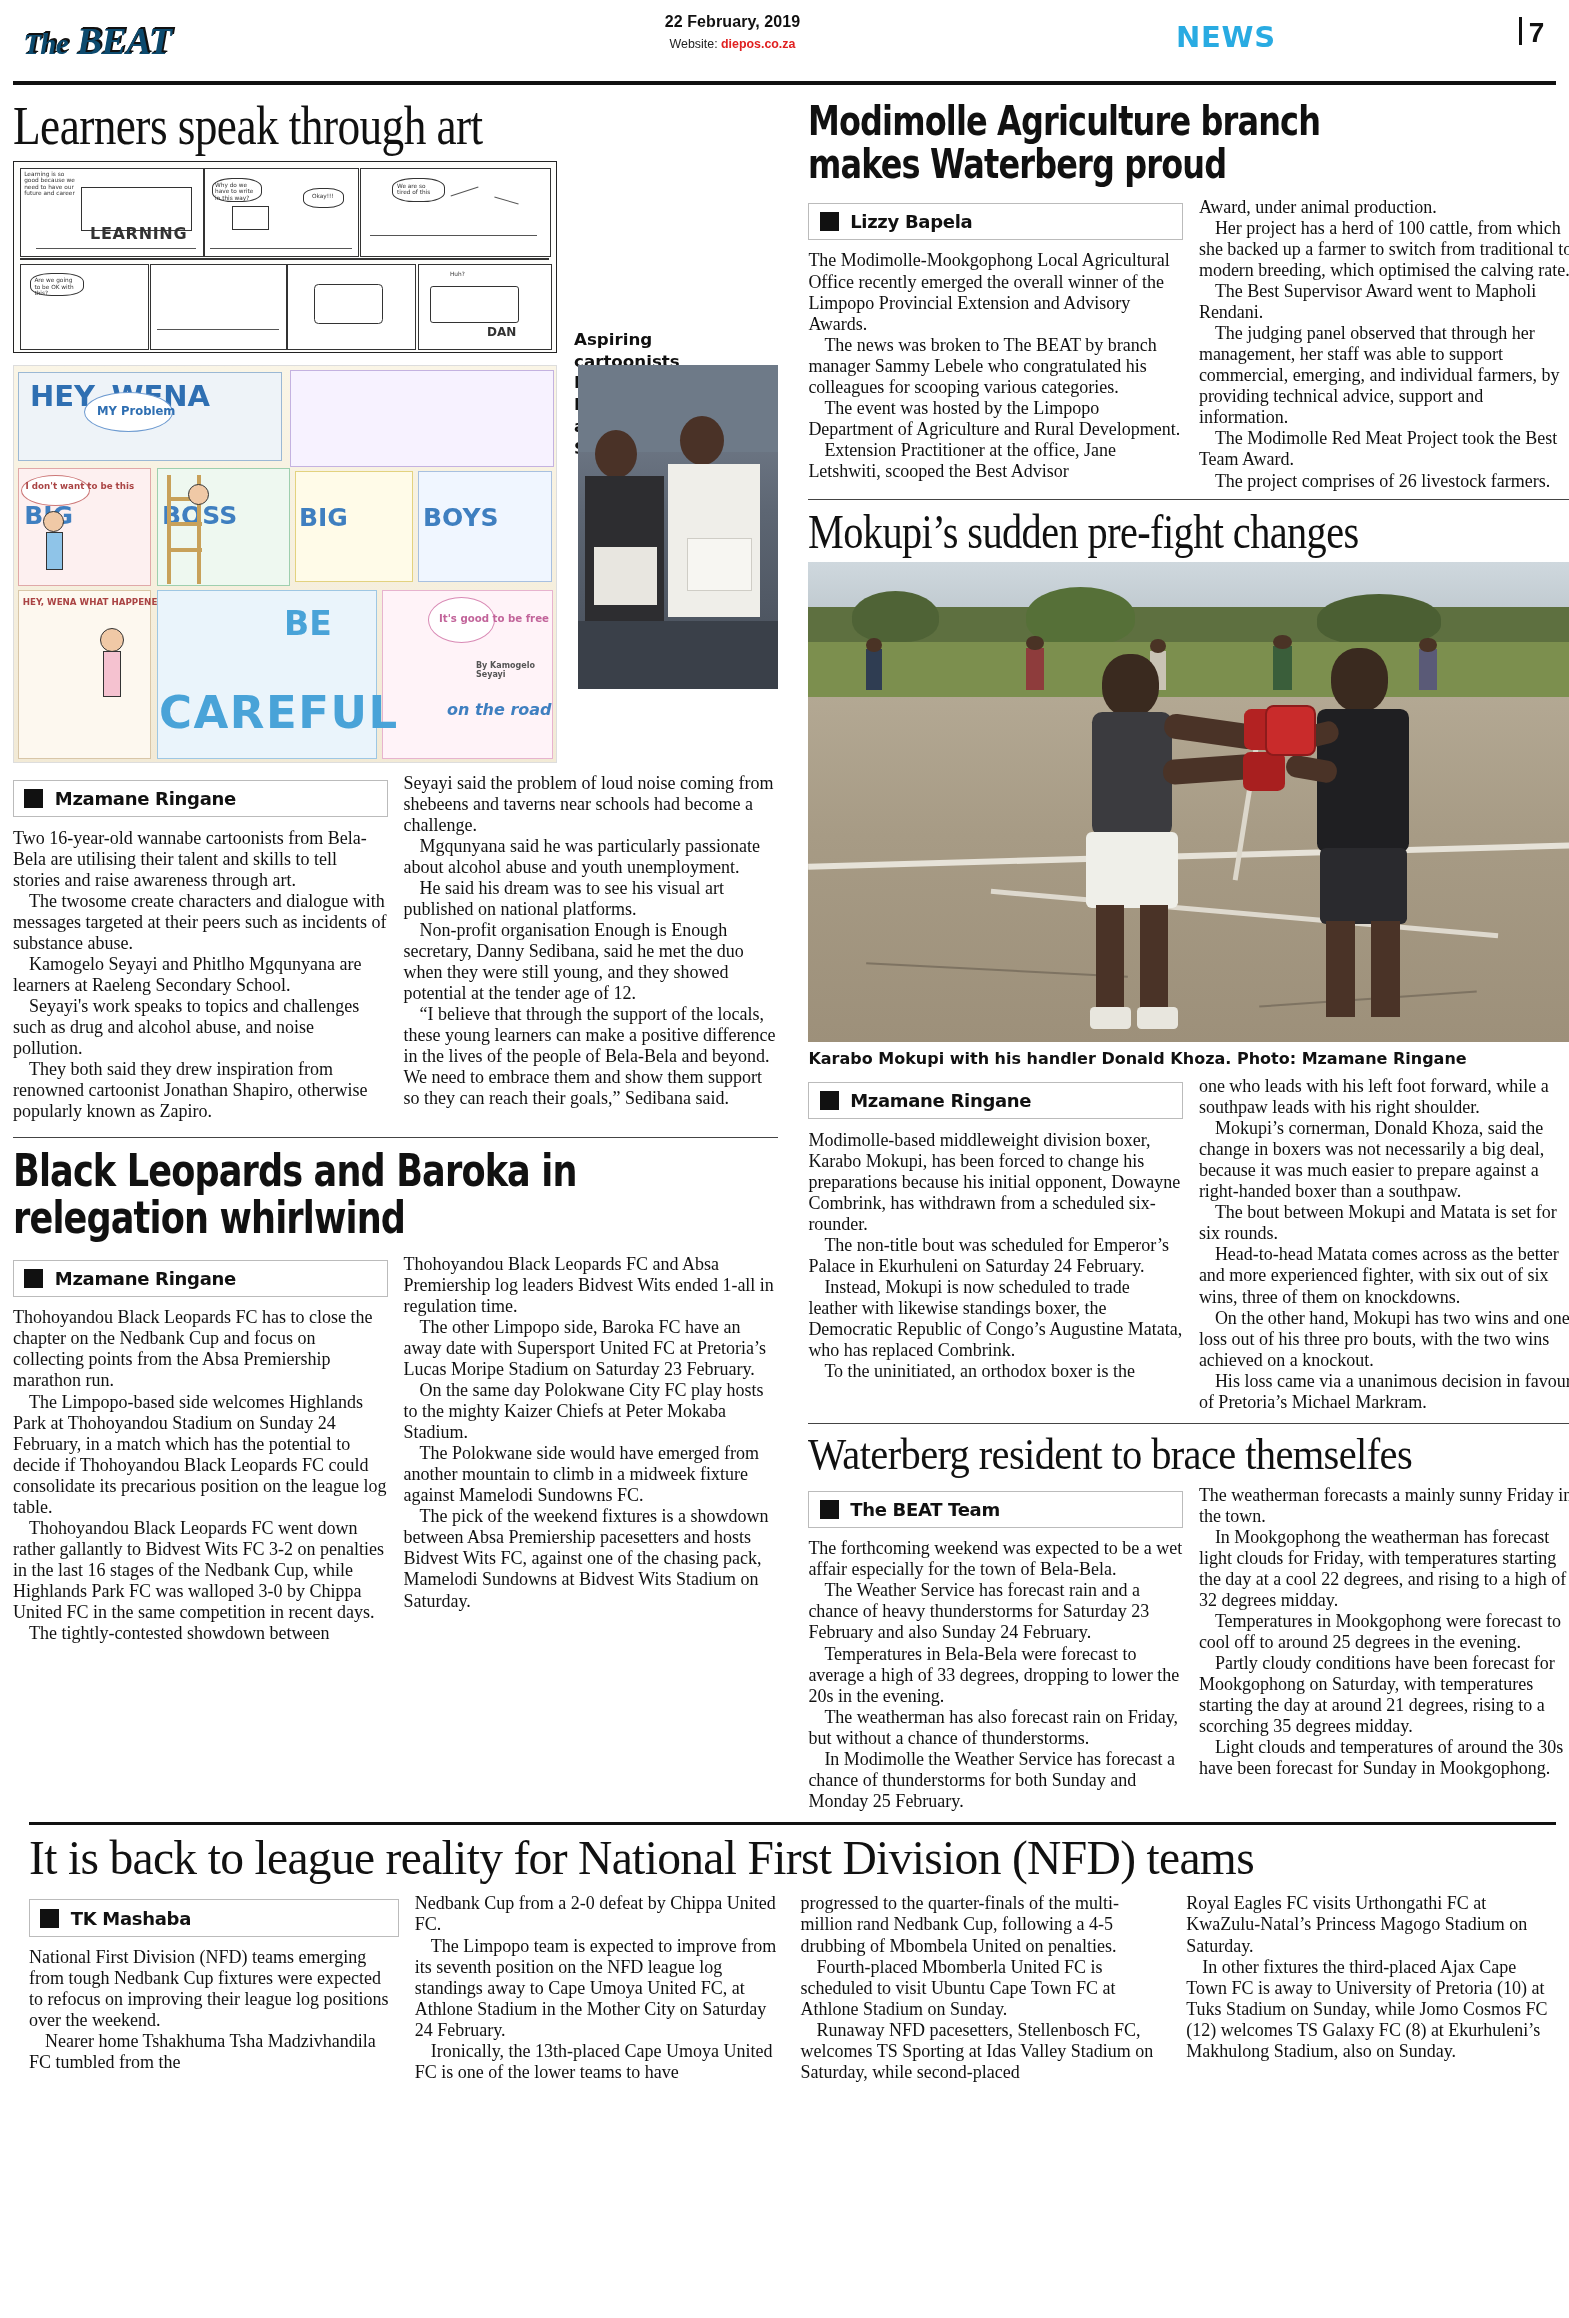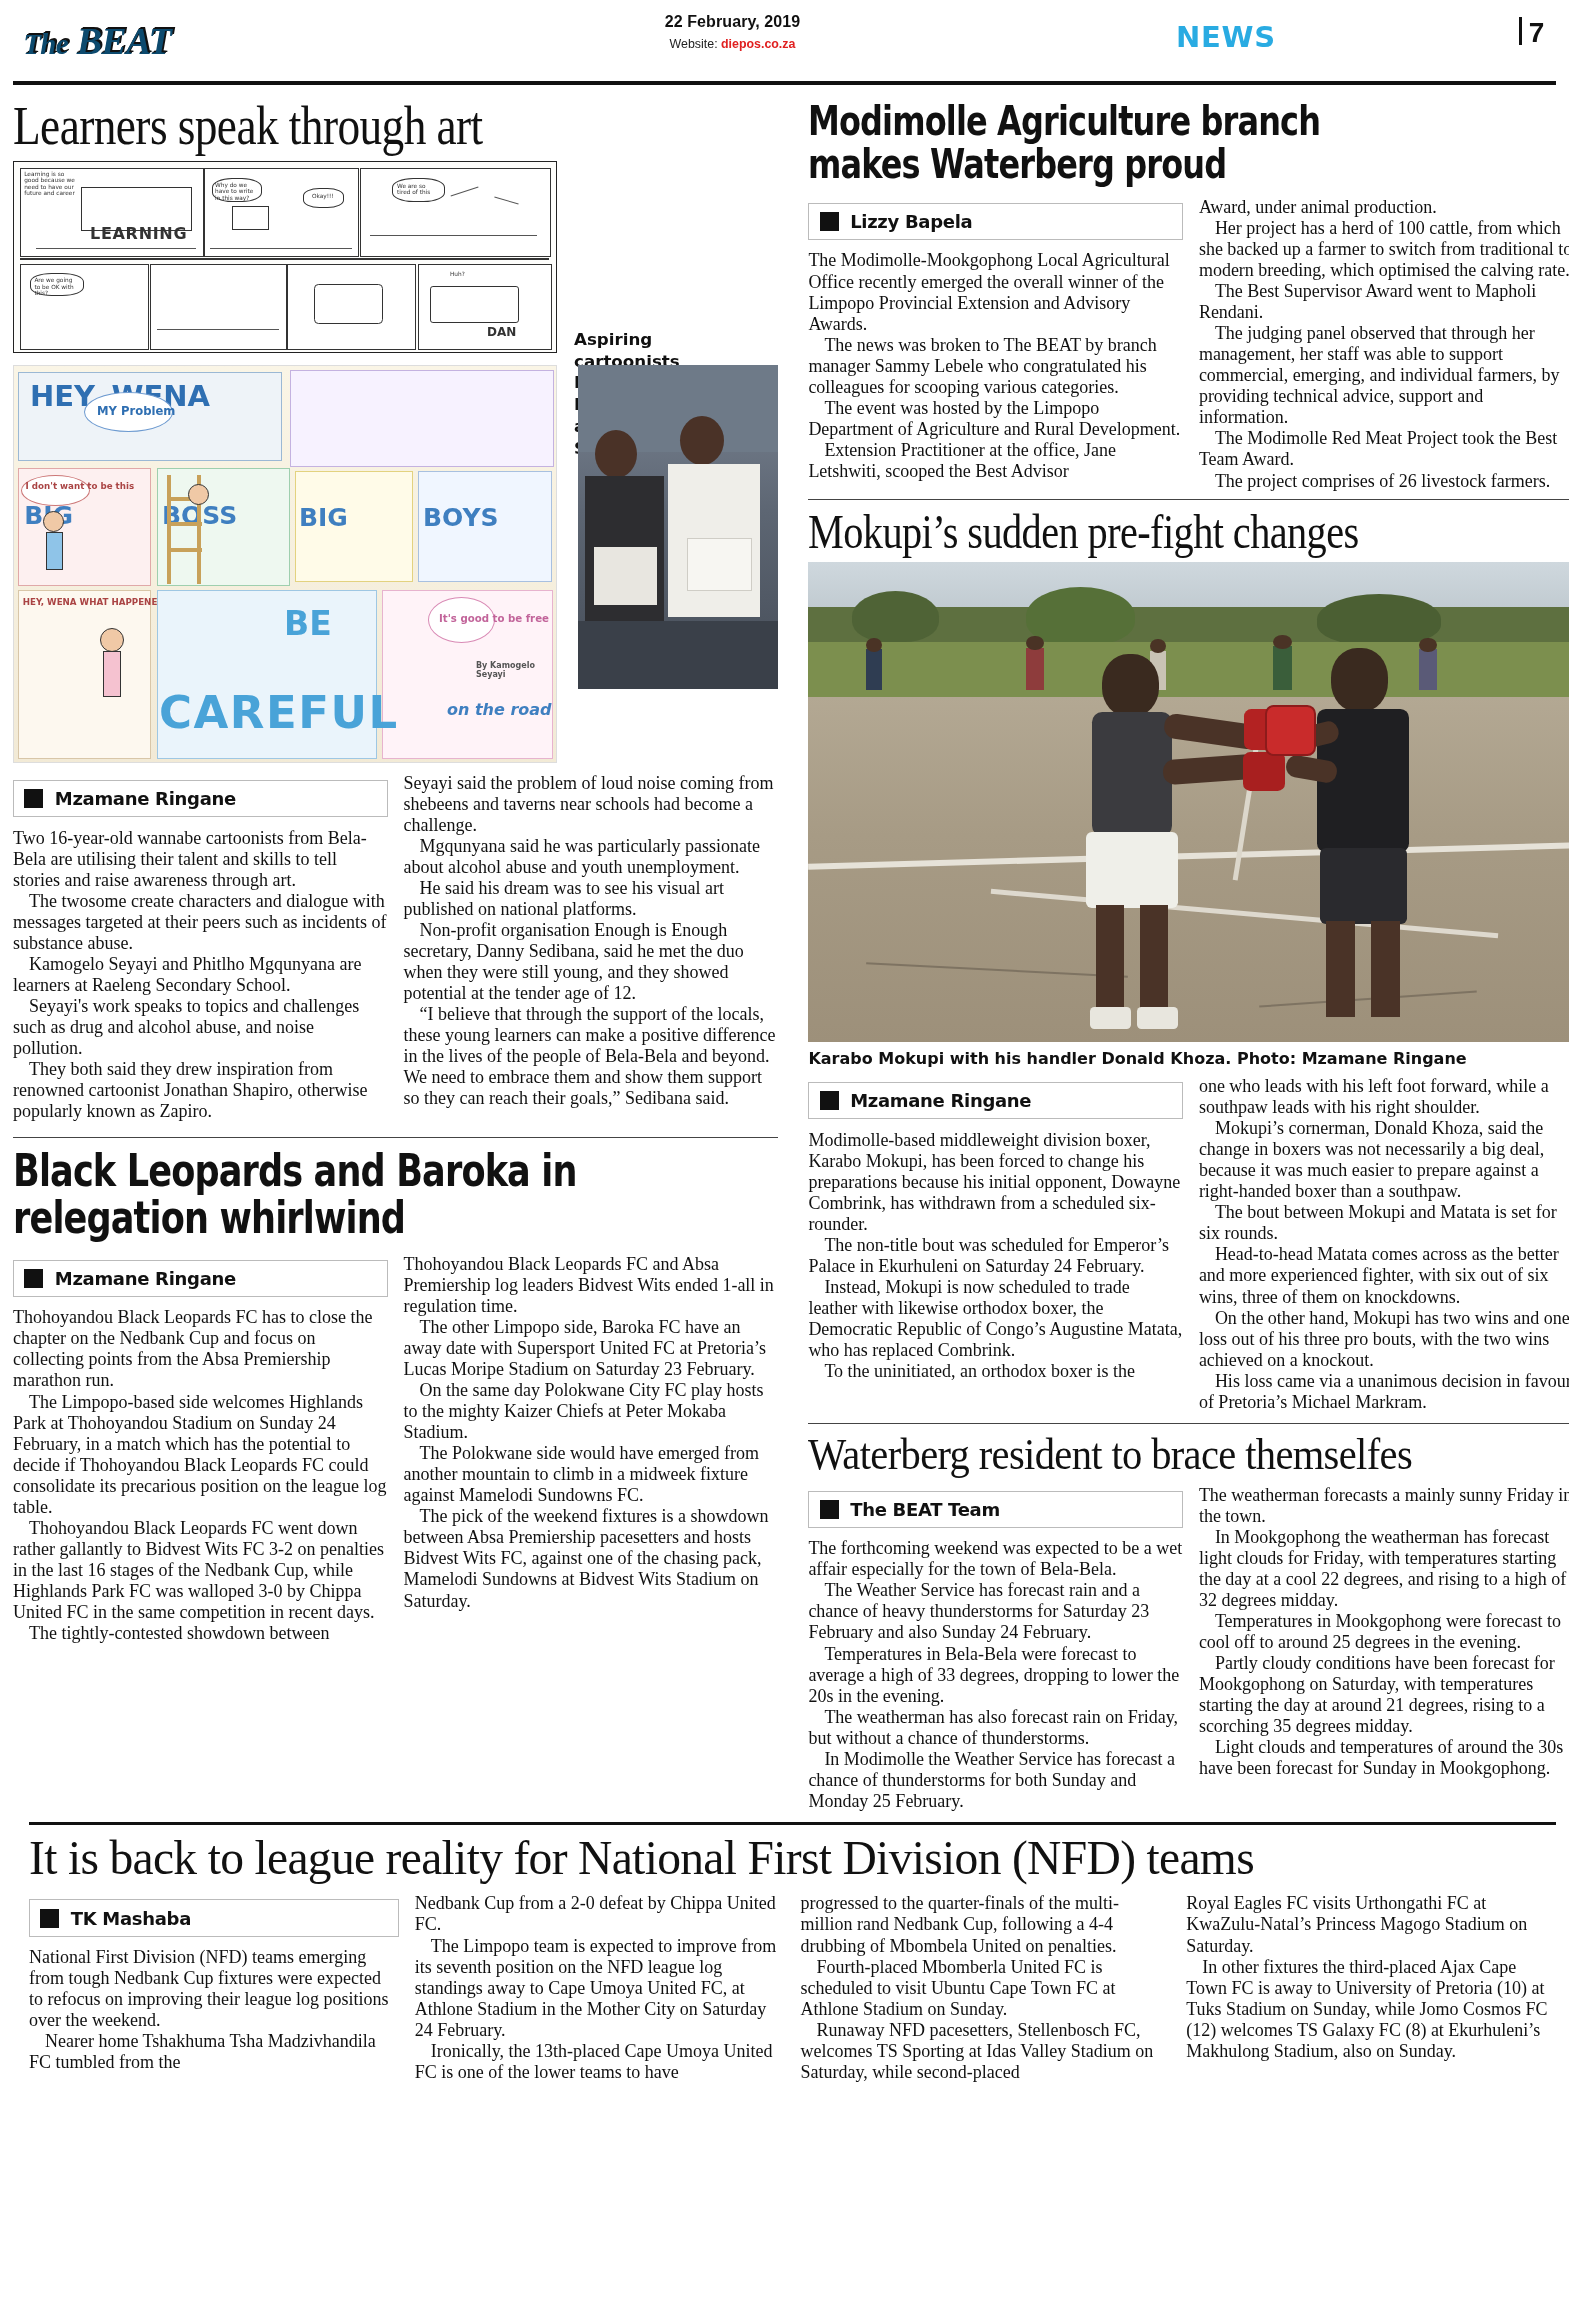--- a/index.html
+++ b/index.html
@@ -355,21 +355,21 @@
 
         <div class="cols2" style="margin-top:5.8px;">
           <div>
             <div class="byline">
               <span class="sq"></span>
               <span class="nm">Mzamane Ringane</span>
             </div>
             <div class="bt-wrap">
               <p class="bt first">Modimolle-based middleweight division boxer, Karabo Mokupi, has been forced to change his preparations because his initial opponent, Dowayne Combrink, has withdrawn from a scheduled six-rounder.</p>
               <p class="bt">The non-title bout was scheduled for Emperor’s Palace in Ekurhuleni on Saturday 24 February.</p>
-              <p class="bt">Instead, Mokupi is now scheduled to trade leather with likewise orthodox boxer, the Democratic Republic of Congo’s Augustine Matata, who has replaced Combrink.</p>
+              <p class="bt">Instead, Mokupi is now scheduled to trade leather with likewise standings boxer, the Democratic Republic of Congo’s Augustine Matata, who has replaced Combrink.</p>
               <p class="bt">To the uninitiated, an orthodox boxer is the</p>
             </div>
           </div>
           <div>
             <div class="bt-wrap" style="padding-top:1.5px;">
               <p class="bt first">one who leads with his left foot forward, while a southpaw leads with his right shoulder.</p>
               <p class="bt">Mokupi’s cornerman, Donald Khoza, said the change in boxers was not necessarily a big deal, because it was much easier to prepare against a right-handed boxer than a southpaw.</p>
               <p class="bt">The bout between Mokupi and Matata is set for six rounds.</p>
               <p class="bt">Head-to-head Matata comes across as the better and more experienced fighter, with six out of six wins, three of them on knockdowns.</p>
               <p class="bt">On the other hand, Mokupi has two wins and one loss out of his three pro bouts, with the two wins achieved on a knockout.</p>
@@ -426,21 +426,21 @@
       </div>
       <div>
         <div class="bt-wrap" style="padding-top:1.5px;">
           <p class="bt first">Nedbank Cup from a 2-0 defeat by Chippa United FC.</p>
           <p class="bt">The Limpopo team is expected to improve from its seventh position on the NFD league log standings away to Cape Umoya United FC, at Athlone Stadium in the Mother City on Saturday 24 February.</p>
           <p class="bt">Ironically, the 13th-placed Cape Umoya United FC is one of the lower teams to have</p>
         </div>
       </div>
       <div>
         <div class="bt-wrap" style="padding-top:1.5px;">
-          <p class="bt first">progressed to the quarter-finals of the multi-million rand Nedbank Cup, following a 4-4 drubbing of Mbombela United on penalties.</p>
+          <p class="bt first">progressed to the quarter-finals of the multi-million rand Nedbank Cup, following a 4-5 drubbing of Mbombela United on penalties.</p>
           <p class="bt">Fourth-placed Mbomberla United FC is scheduled to visit Ubuntu Cape Town FC at Athlone Stadium on Sunday.</p>
           <p class="bt">Runaway NFD pacesetters, Stellenbosch FC, welcomes TS Sporting at Idas Valley Stadium on Saturday, while second-placed</p>
         </div>
       </div>
       <div>
         <div class="bt-wrap" style="padding-top:1.5px;">
           <p class="bt first">Royal Eagles FC visits Urthongathi FC at KwaZulu-Natal’s Princess Magogo Stadium on Saturday.</p>
           <p class="bt">In other fixtures the third-placed Ajax Cape Town FC is away to University of Pretoria (10) at Tuks Stadium on Sunday, while Jomo Cosmos FC (12) welcomes TS Galaxy FC (8) at Ekurhuleni’s Makhulong Stadium, also on Sunday.</p>
         </div>
       </div>

